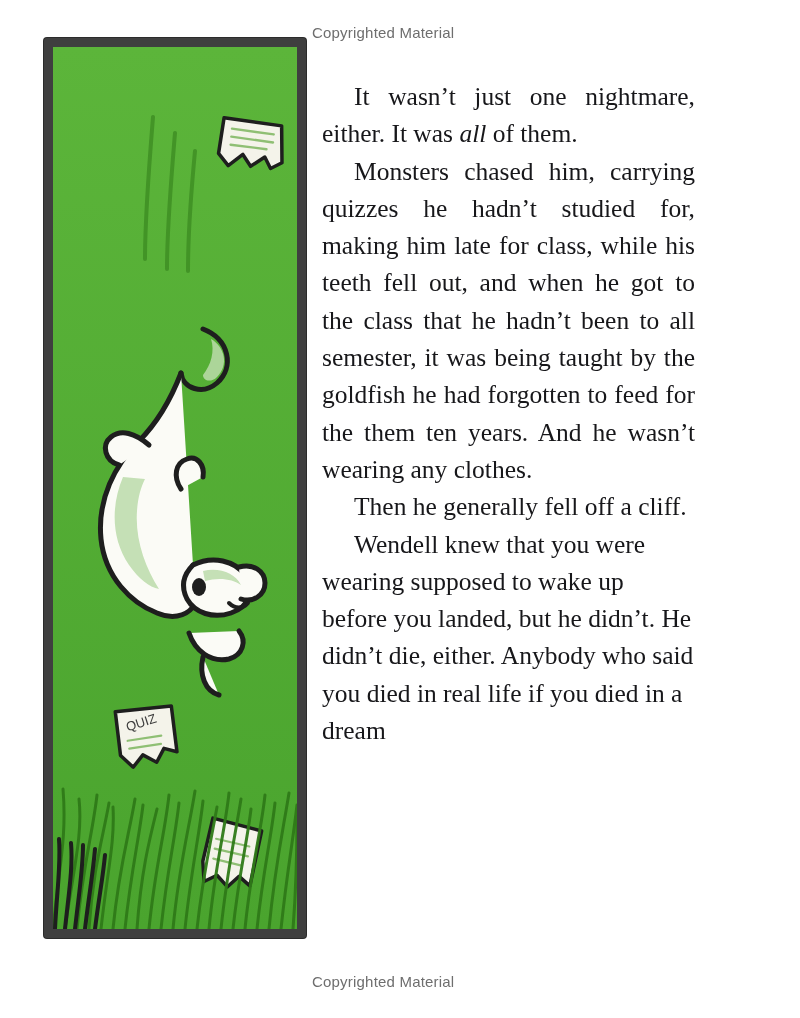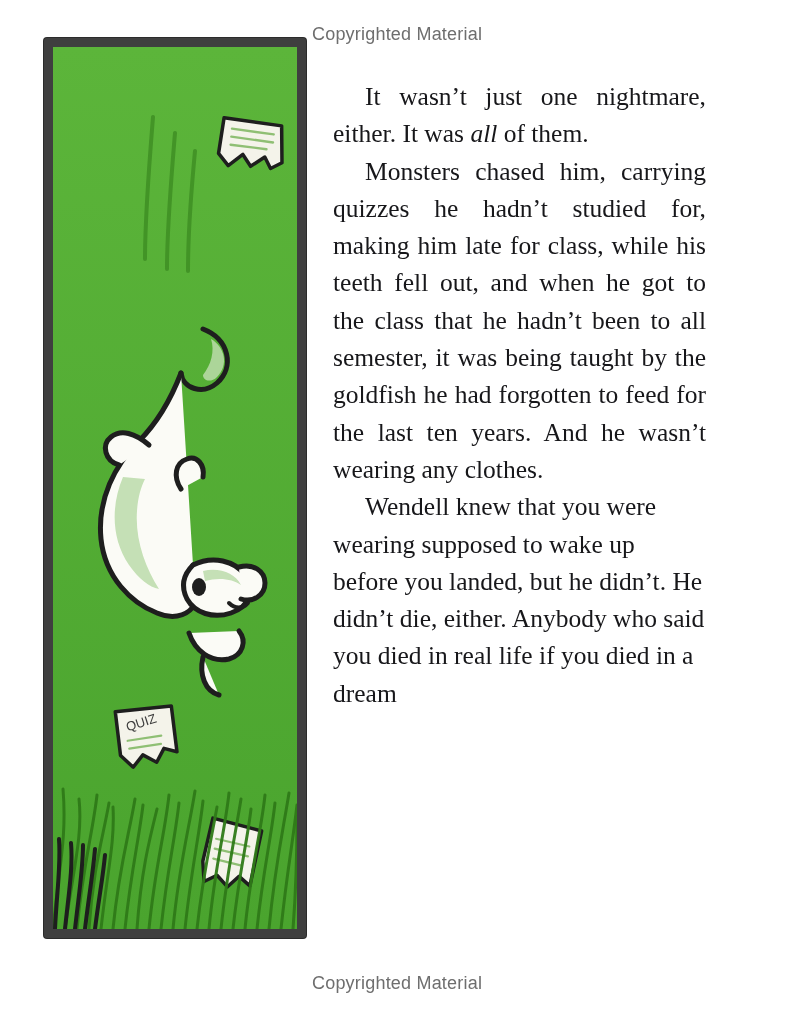--- a/index.html
+++ b/index.html
@@ -19,21 +19,21 @@
     position: absolute;
     inset: 0;
     background: #ffffff;
   }
 
   
   .watermark {
     position: absolute;
     left: 312px;
     font-family: "Liberation Sans", sans-serif;
-    font-size: 18px;
+    font-size: 15px;
     color: #6e6e6e;
     letter-spacing: 0.2px;
     white-space: nowrap;
   }
   .watermark.top { top: 24px; }
   .watermark.bottom { top: 973px; }
 
   
   .illustration-wrap {
     position: absolute;
@@ -56,21 +56,21 @@
     right: 9px;
     bottom: 9px;
     background: #5cb53a;
     overflow: hidden;
   }
   .illo-svg { display: block; width: 100%; height: 100%; }
 
   
   .text-column {
     position: absolute;
-    left: 333px;
+    left: 322px;
     top: 78px;
     width: 373px;
   }
   .para {
     margin: 0;
     text-align: justify;
     text-justify: inter-word;
     font-size: 25.5px;
     line-height: 37.3px;
     color: #17171a;
@@ -201,19 +201,20 @@
           </g>
         </svg>
       </div>
     </div>
   </div>
 
   <div class="text-column">
     <p class="para">
       <span>It wasn’t just one nightmare, either. It was </span><em>all</em><span> of them.</span>
     </p>
-    <p class="para">Monsters chased him, carrying quizzes he hadn’t studied for, making him late for class, while his teeth fell out, and when he got to the class that he hadn’t been to all semester, it was being taught by the goldfish he had forgotten to feed for the last ten years. And he wasn’t wearing any clothes.</p>
+    <p class="para">Monsters chased him, carrying quizzes he hadn’t studied for, making him late for class, while his teeth fell out, and when he got to the class that he hadn’t been to all semester, it was being taught by the goldfish he had forgotten to feed for the them ten years. And he wasn’t wearing any clothes.</p>
+    <p class="para">Then he generally fell off a cliff.</p>
     <p class="para">Wendell knew that you were wearing supposed to wake up before you landed, but he didn’t. He didn’t die, either. Anybody who said you died in real life if you died in a dream</p>
   </div>
 
   <div class="watermark bottom">Copyrighted Material</div>
 
 </div>
 
 </body></html>

